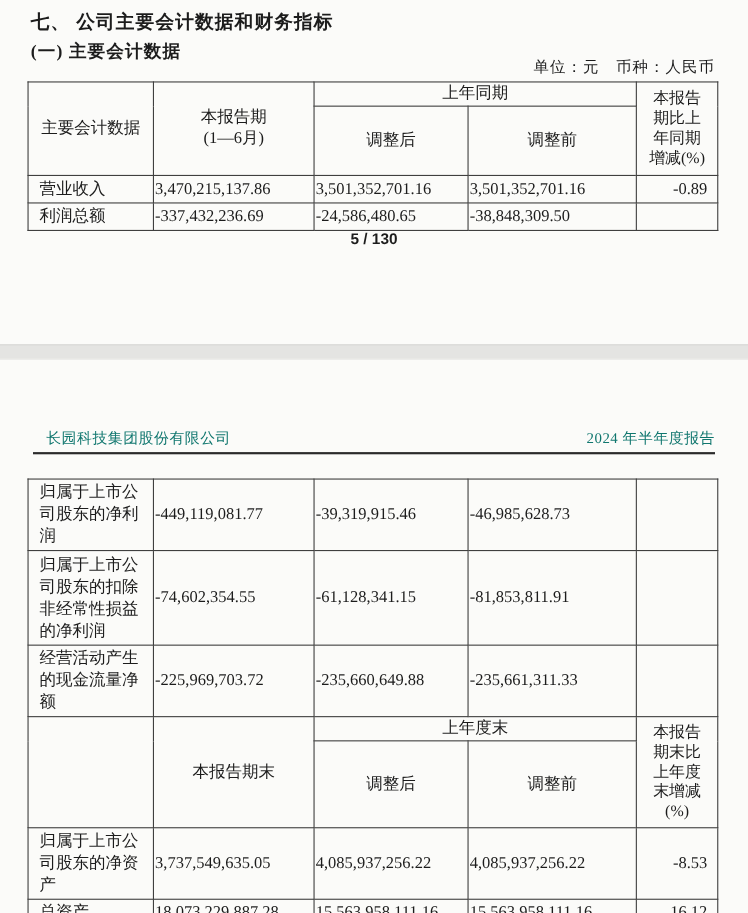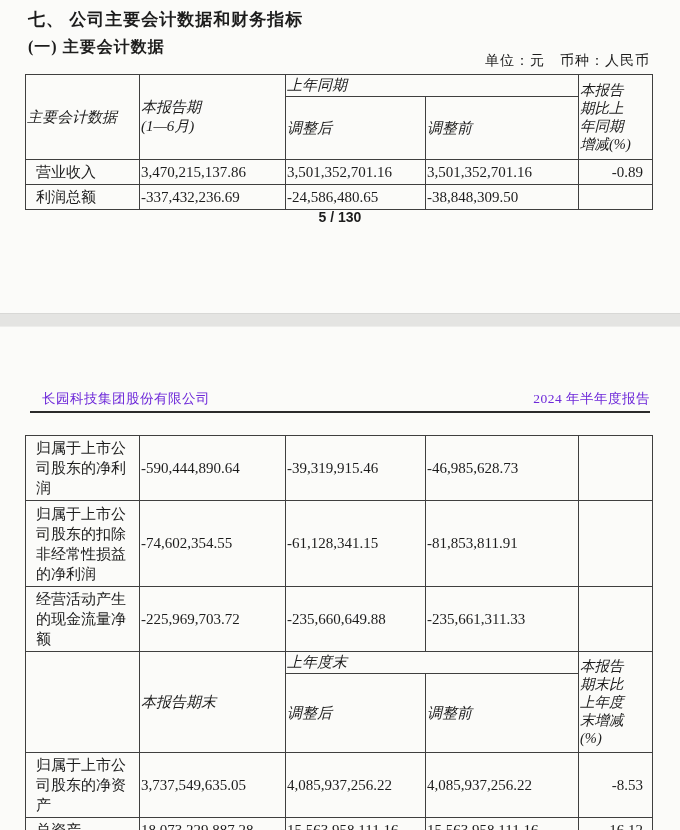--- a/index.html
+++ b/index.html
@@ -8,36 +8,36 @@
     background:#fbfbf9;
     font-family:"Liberation Serif","DejaVu Serif",serif;
     color:#1c1c1c;overflow:hidden;
   }
   .abs{position:absolute;}
   #section-title{left:28px;top:8px;font-size:17px;font-weight:bold;letter-spacing:1px;}
   #subsection-title{left:28px;top:37px;font-size:16px;font-weight:bold;letter-spacing:1px;}
   #unit-note{right:30px;top:52px;font-size:14px;letter-spacing:1px;margin-left:39px;}
   table{border-collapse:collapse;table-layout:fixed;width:627px;}
   td{border:1px solid #3f3f3f;box-sizing:border-box;font-size:15px;vertical-align:middle;overflow:hidden;}
-  .hdr{line-height:19px;font-style:italic;}
+  .hdr{text-align:center;line-height:19px;}
   .pre{white-space:pre-line;}
   .c-label{padding:2px 5px 2px 10px;line-height:20px;}
   .c-num{padding-right:13px;}
   .c-pct{text-align:right;padding-right:9px;}
   #table1{left:25px;top:74px;}
   #table1 .r-data td{height:22px;}
   #table1 .r-h1 td{height:22px;}
   #table1 .r-h2 td{height:63px;}
   #page-footer{left:0;top:209px;width:680px;text-align:center;
     font-family:"Liberation Sans",sans-serif;font-weight:bold;font-size:14px;}
   #page-separator{left:0;top:313px;width:680px;height:14px;background:#e4e4e2;
     border-top:1px solid #d8d8d6;border-bottom:1px solid #ededeb;box-sizing:border-box;}
   #report-header{left:30px;top:390px;width:620px;display:flex;justify-content:space-between;
     align-items:flex-end;border-bottom:2px solid #2b2b2b;padding-bottom:3px;
-    font-size:13.5px;color:#6d28d9;letter-spacing:0.5px;}
+    font-size:13.5px;color:#0f766e;letter-spacing:0.5px;}
   #report-header .company{padding-left:12px;}
   #table2{left:25px;top:435px;}
   #table2 .r1 td{height:57px;}
   #table2 .r2 td{height:86px;}
   #table2 .r3 td{height:64px;}
   #table2 .r-h1 td{height:16px;}
   #table2 .r-h2 td{height:79px;}
   #table2 .r4 td{height:63px;}
   #table2 .r5 td{height:25px;}
   .chg{line-height:18px;font-size:14.5px;}
@@ -102,21 +102,21 @@
   <colgroup>
       <col style="width:114px">
       <col style="width:146px">
       <col style="width:140px">
       <col style="width:153px">
       <col style="width:74px">
     </colgroup>
   <tbody>
       <tr class="r1">
     <td class="c-label">归属于上市公司股东的净利润</td>
-    <td class="c-num">-590,444,890.64</td>
+    <td class="c-num">-449,119,081.77</td>
     <td class="c-num">-39,319,915.46</td>
     <td class="c-num">-46,985,628.73</td>
     <td class="c-pct"></td>
   </tr>
   <tr class="r2">
     <td class="c-label">归属于上市公司股东的扣除非经常性损益的净利润</td>
     <td class="c-num">-74,602,354.55</td>
     <td class="c-num">-61,128,341.15</td>
     <td class="c-num">-81,853,811.91</td>
     <td class="c-pct"></td>

